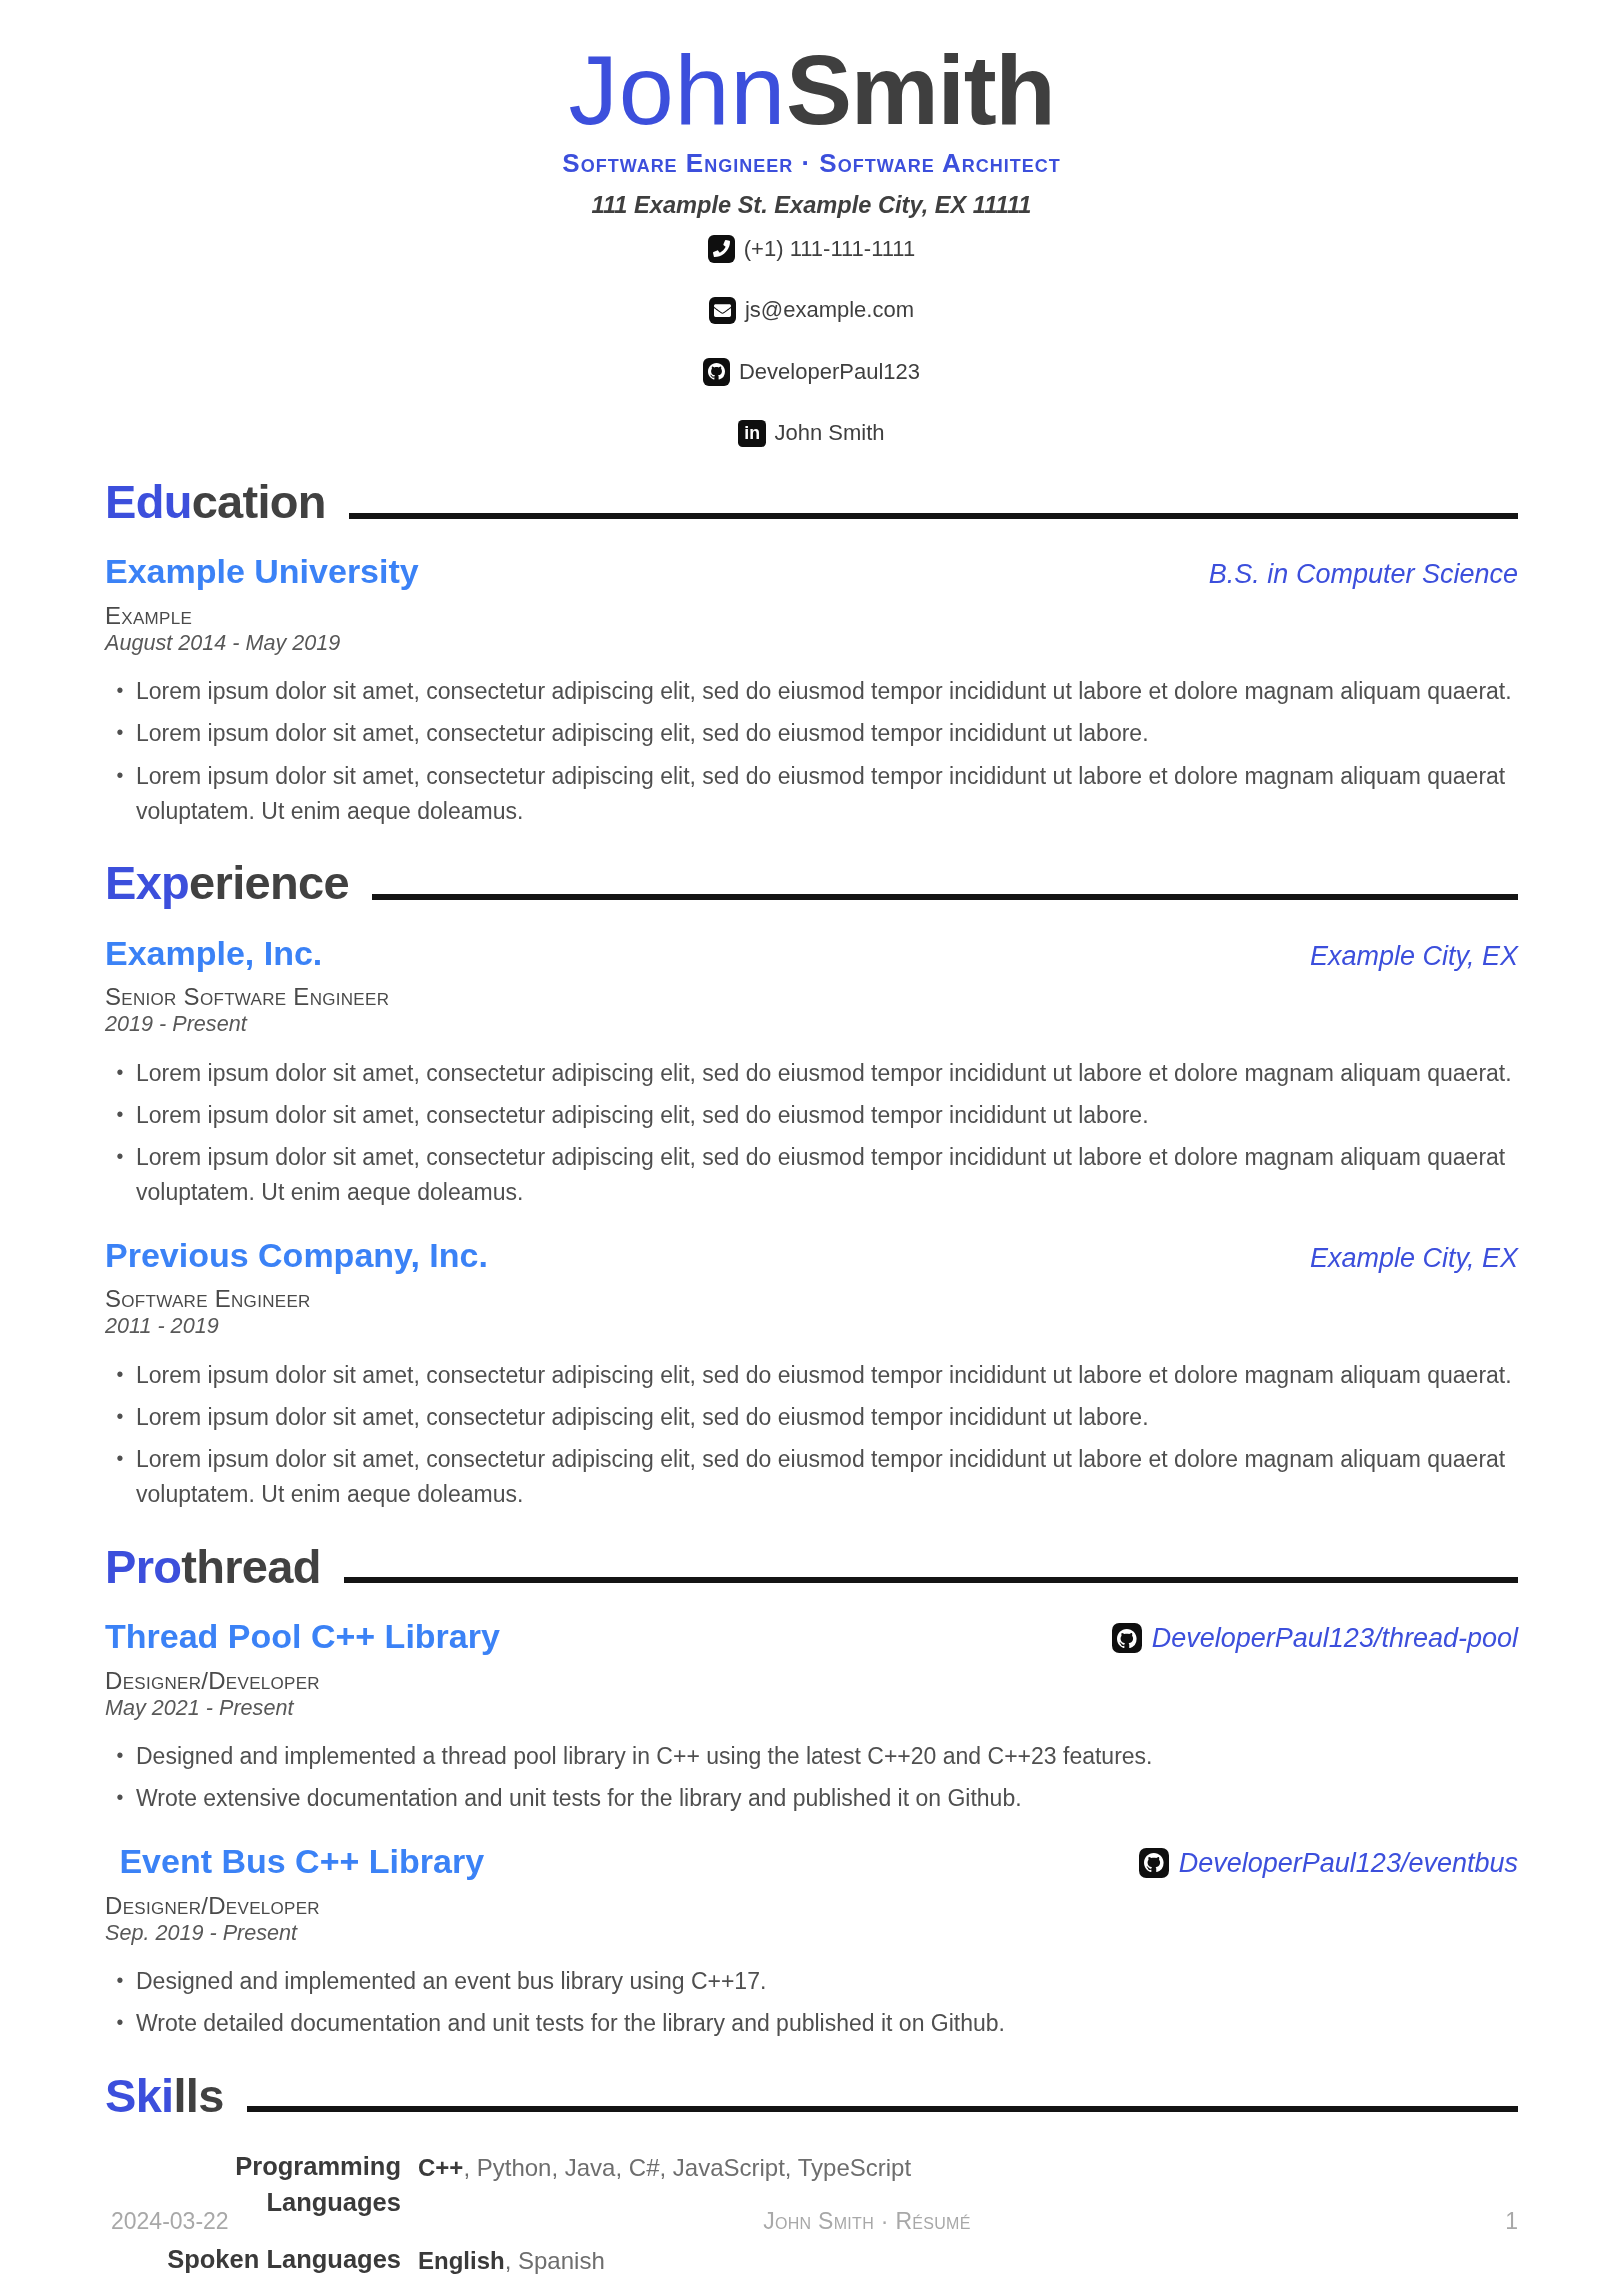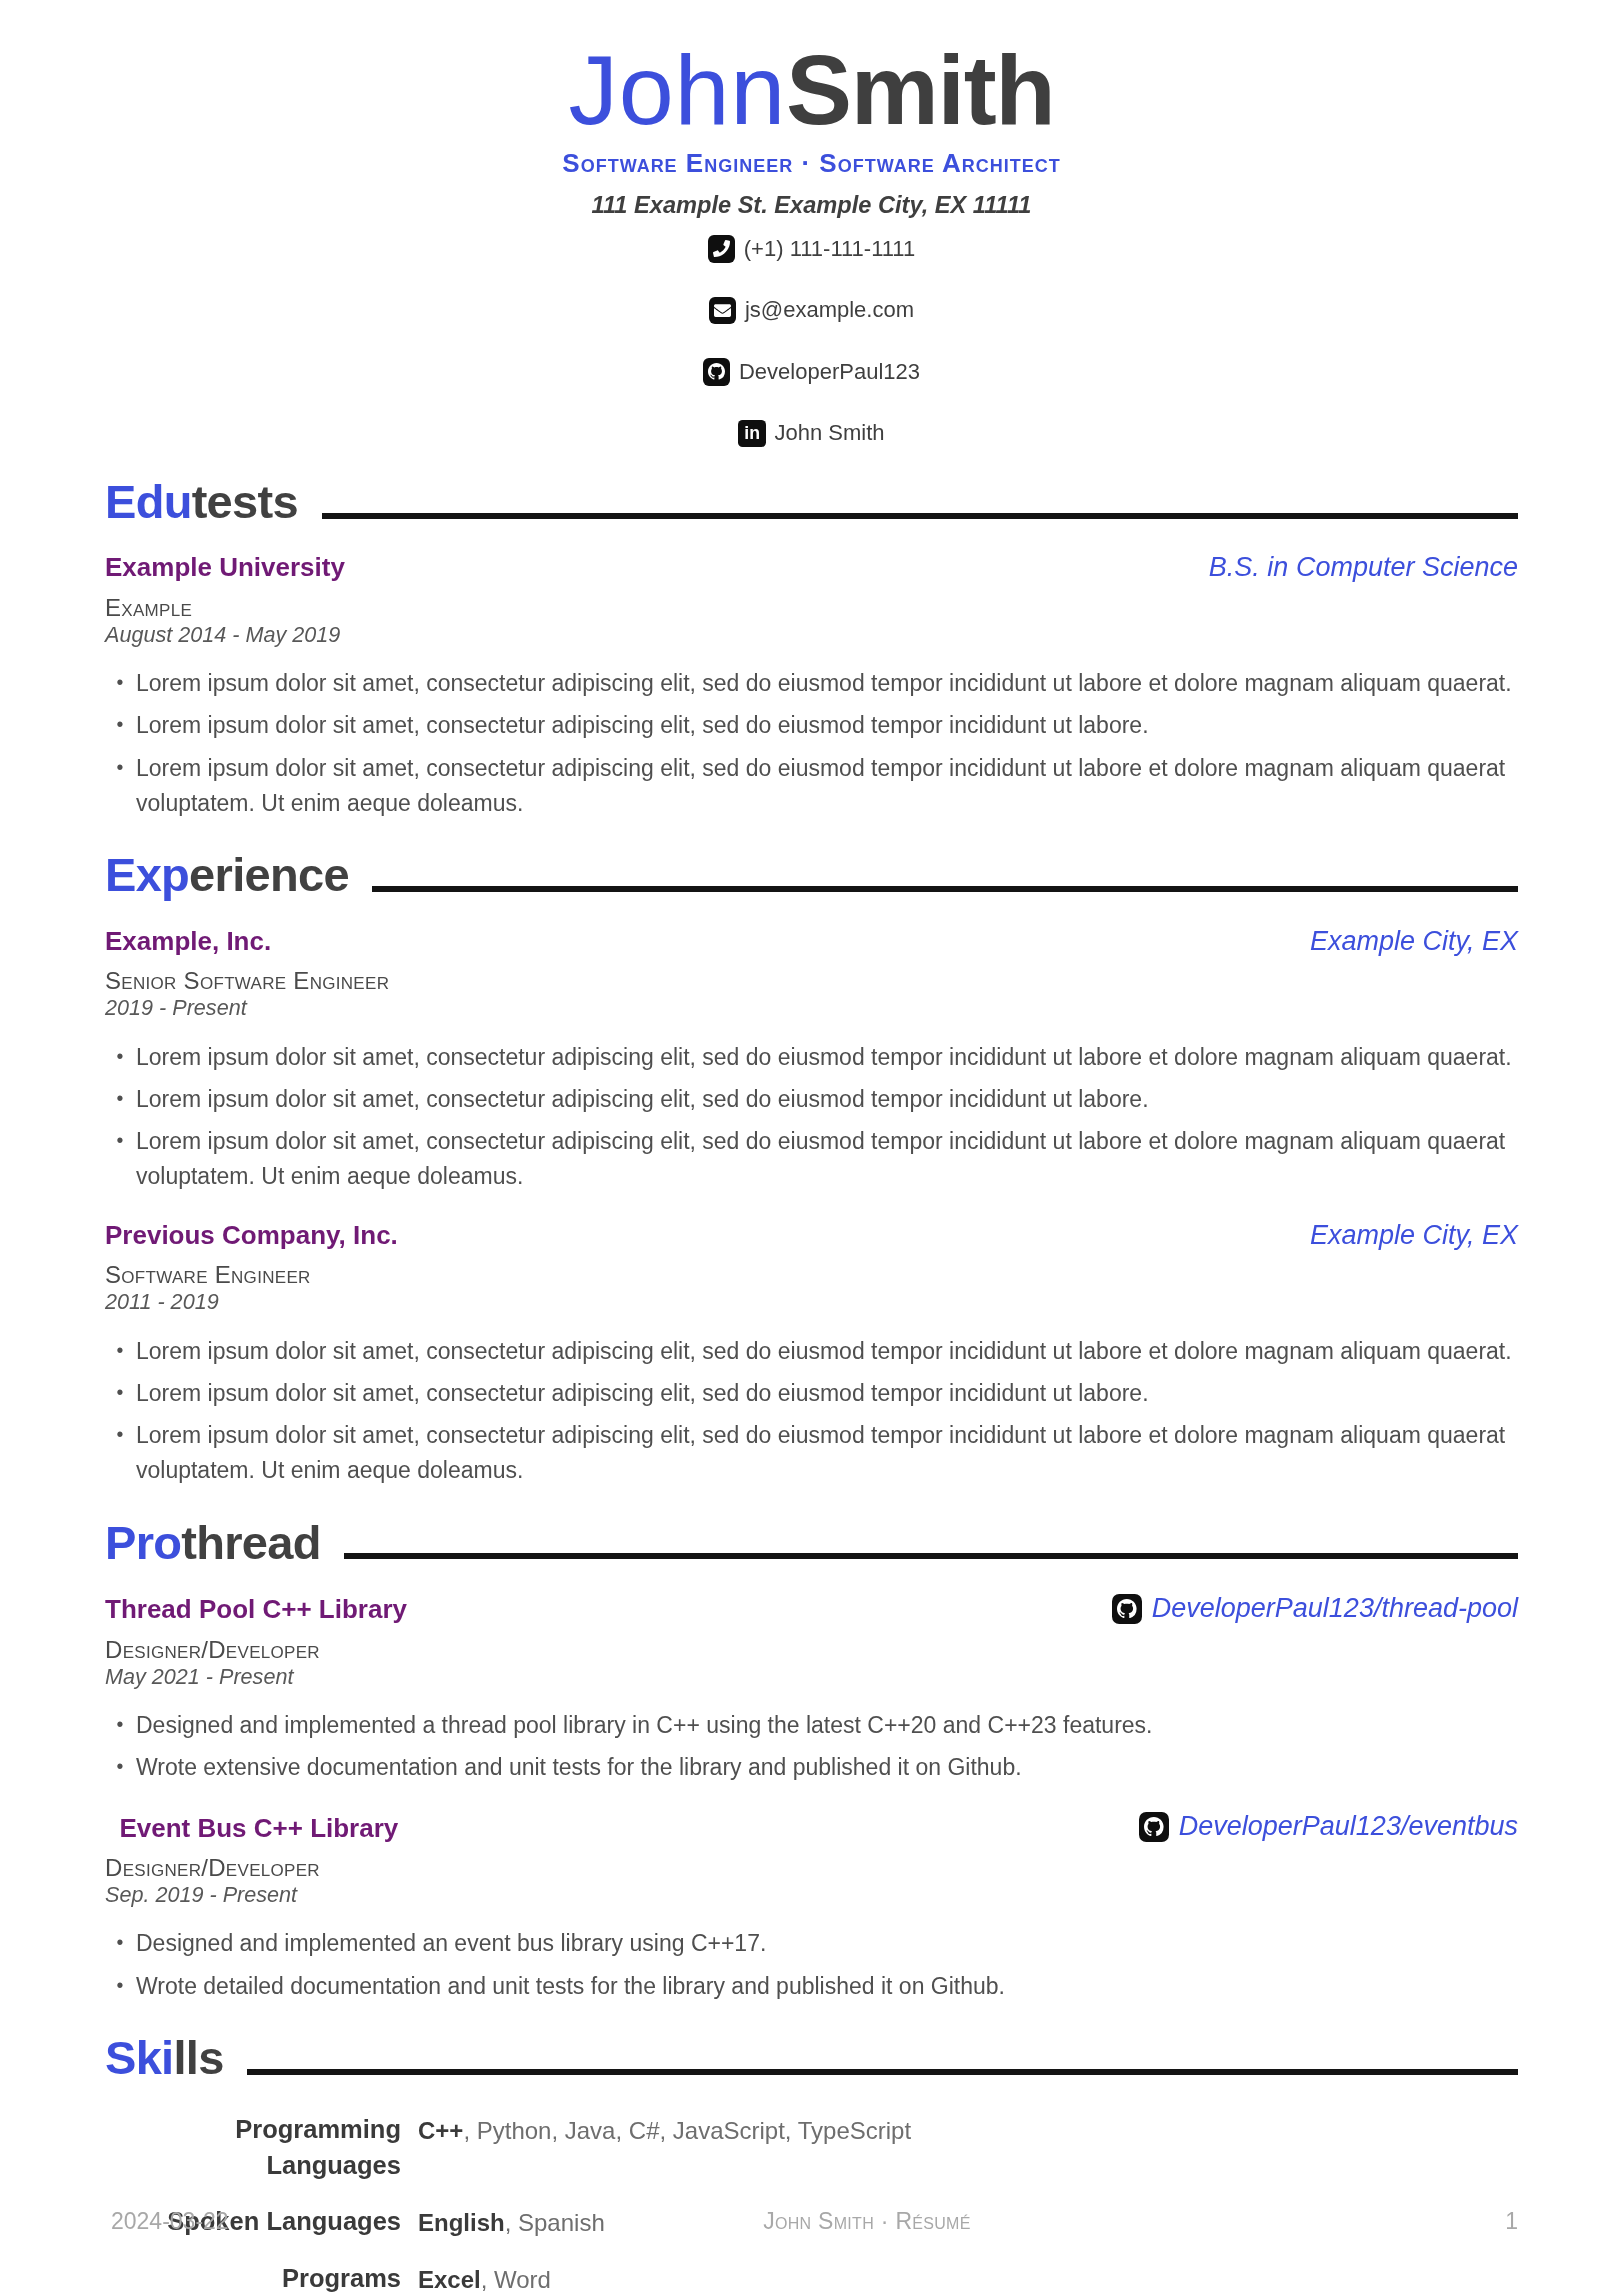--- a/index.html
+++ b/index.html
@@ -29,21 +29,21 @@
 
   
   .section { margin-top:30px; }
   .sec-head { display:flex; align-items:flex-end; }
   .sec-title { font-size:47px; font-weight:700; color:#414141; line-height:1.05; letter-spacing:-0.7px; white-space:nowrap; }
   .sec-title .pfx { color:#3c4fdc; }
   .sec-rule { flex:1 1 auto; height:5.9px; background:#141414; margin-left:23.6px; margin-bottom:7.9px; }
 
   .entry { margin-top:26px; }
   .erow1 { display:flex; justify-content:space-between; align-items:baseline; }
-  .etitle { font-size:26px; font-weight:700; color:#701a75; }
+  .etitle { font-size:34px; font-weight:700; color:#3b82f6; }
   .etitle.indent { padding-left:14.4px; }
   .eright { font-size:27px; font-style:italic; color:#3c4fdc; display:flex; align-items:center; gap:9.8px; }
   .eright .tile { width:30px; height:30px; border-radius:7.2px; }
   .eright .tile svg { width:19.6px; height:19.6px; }
   .erow2 { display:flex; justify-content:space-between; align-items:baseline; margin-top:10.5px;flex-direction:column; }
   .esub { font-size:24px; font-variant:small-caps; color:#4a4a4a; letter-spacing:0.3px; }
   .edate { font-size:21.6px; font-style:italic; color:#585858; }
 
   ul.bullets { margin-top:18.3px; list-style:none; padding-left:31px; }
   ul.bullets li { position:relative; font-size:23px; line-height:1.52; color:#4f4f4f;
@@ -103,21 +103,21 @@
       </span>
       <span class="contact">
         <span class="tile in">in</span>
         <span>John Smith</span>
       </span>
     </div>
   </div>
 
   <div class="section">
     <div class="sec-head">
-      <div class="sec-title"><span class="pfx">Edu</span><span>tests</span></div>
+      <div class="sec-title"><span class="pfx">Edu</span><span>cation</span></div>
       <div class="sec-rule"></div>
     </div>
     <div class="entry">
       <div class="erow1">
         <div class="etitle">Example University</div>
         <div class="eright">B.S. in Computer Science</div>
       </div>
       <div class="erow2">
         <div class="esub">Example</div>
         <div class="edate">August 2014 - May 2019</div>

